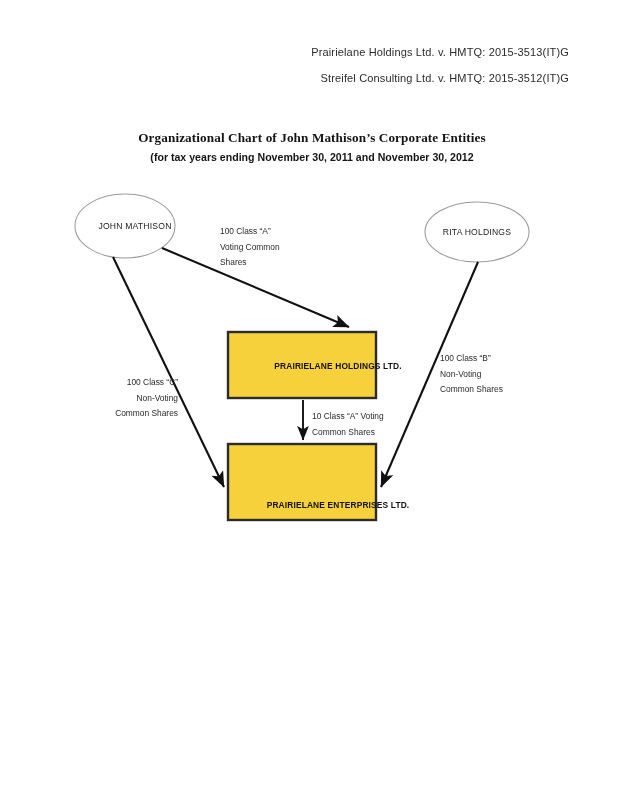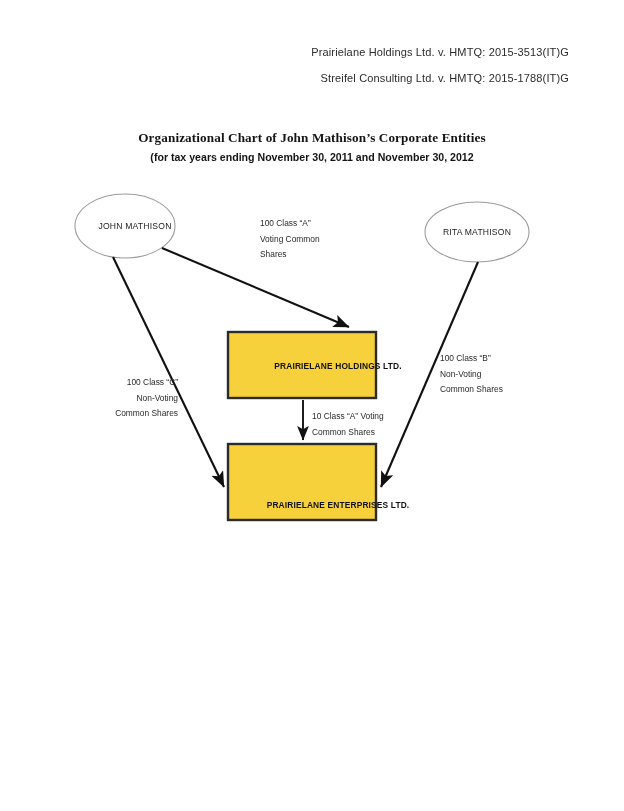--- a/index.html
+++ b/index.html
@@ -54,21 +54,21 @@
     font-size:9px;color:#4a4a4a;white-space:nowrap;letter-spacing:.1px;
   }
 </style>
 </head>
 <body>
 
 <div class="page">
 
   <div class="caption-block">
     <div class="caption-line">Prairielane Holdings Ltd. v. HMTQ: 2015-3513(IT)G</div>
-    <div class="caption-line">Streifel Consulting Ltd. v. HMTQ: 2015-1788(IT)G</div>
+    <div class="caption-line">Streifel Consulting Ltd. v. HMTQ: 2015-3512(IT)G</div>
   </div>
 
   <div class="title">Organizational Chart of John Mathison’s Corporate Entities</div>
   <div class="subtitle">(for tax years ending November 30, 2011 and November 30, 2012</div>
 
   <svg class="diagram" viewBox="0 0 624 811">
     <defs>
       <marker id="arrowhead" markerWidth="9" markerHeight="9" refX="7.4" refY="3.1" orient="auto" markerUnits="strokeWidth">
         <path d="M0,0 L7.6,3.1 L0,6.2 L1.7,3.1 Z" fill="#111111"></path>
       </marker>
@@ -83,26 +83,26 @@
 
     <line x1="478" y1="262" x2="381" y2="487" stroke="#111111" stroke-width="2.1" marker-end="url(#arrowhead)"></line>
 
     <line x1="303" y1="400" x2="303" y2="440" stroke="#111111" stroke-width="1.9" marker-end="url(#arrowhead)"></line>
 
     <rect x="228" y="332" width="148" height="66" fill="#F7D13C" stroke="#2b2b2b" stroke-width="2.4"></rect>
     <rect x="228" y="444" width="148" height="76" fill="#F7D13C" stroke="#2b2b2b" stroke-width="2.4"></rect>
   </svg>
 
   <div class="node-label ellipse-label" style="left:75px;top:221px;width:120px;">JOHN MATHISON</div>
-  <div class="node-label ellipse-label" style="left:425px;top:227px;width:104px;">RITA MATHISON</div>
+  <div class="node-label ellipse-label" style="left:425px;top:227px;width:104px;">RITA HOLDINGS</div>
 
   <div class="node-label box-label" style="left:228px;top:361px;width:148px;">PRAIRIELANE HOLDINGS LTD.</div>
   <div class="node-label box-label" style="left:222px;top:500px;width:160px;">PRAIRIELANE ENTERPRISES LTD.</div>
 
-  <div class="edge-label" style="left:220px;top:216px;margin-left:40px;">
+  <div class="edge-label" style="left:220px;top:224px;">
     <div>100 Class “A”</div>
     <div>Voting Common</div>
     <div>Shares</div>
   </div>
 
   <div class="edge-label right-align" style="left:78px;top:375px;width:100px;">
     <div>100 Class “C”</div>
     <div>Non-Voting</div>
     <div>Common Shares</div>
   </div>

